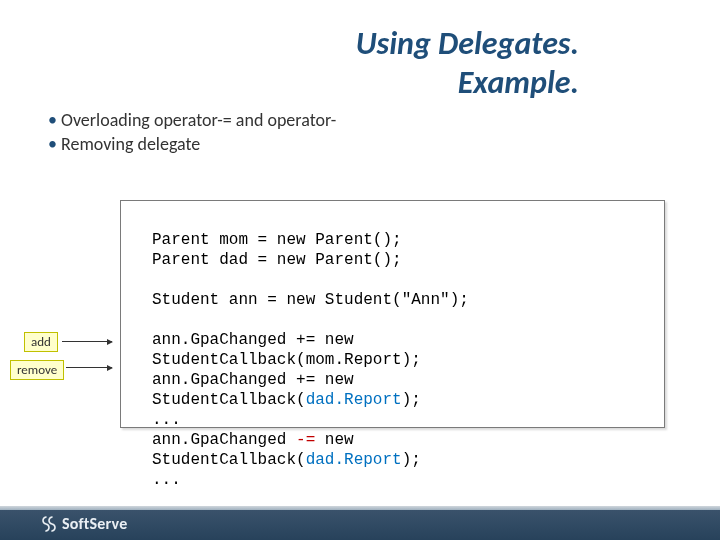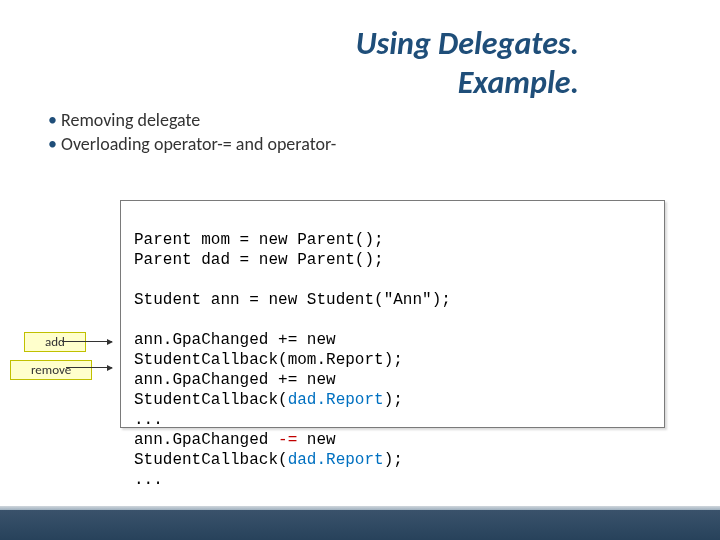--- a/index.html
+++ b/index.html
@@ -49,38 +49,38 @@
   .code-box {
     width: 545px;
     height: 228px;
     border: 1px solid #7a7a7a;
     box-shadow: 2px 2px 2px rgba(0,0,0,0.15);
     background: #fff;
     box-sizing: border-box;
   }
   .code {
     position: relative;
-    padding: 10px 14px;
+    padding: 10px 32px;
     font-family: "Courier New", monospace;
     font-size: 16px;
     line-height: 20px;
     color: #000;
     white-space: pre;
   }
   .blue { color: #0070c0; }
   .red  { color: #c00000; }
 
   .tag {
     position: absolute;
     height: 18px;
     background: #ffffcc;
     border: 1px solid #c0c000;
     font-size: 13px;
     line-height: 18px;
-    padding: 0 20px;
+    padding: 0 6px;
     color: #333;
   }
   .arrow {
     position: absolute;
     height: 0;
     border-top: 1px solid #333;
   }
   .arrow:after {
     content: "";
     position: absolute;
@@ -123,22 +123,22 @@
   .brand svg { display:block; }
 </style>
 </head>
 <body>
 
 <div class="slide">
 
   <div class="title">Using Delegates. Example.</div>
 
   <div class="bullets">
+    <div><span class="dot">•</span><span>Overloading  operator-=  and operator-</span></div>
     <div><span class="dot">•</span><span>Removing delegate</span></div>
-    <div><span class="dot">•</span><span>Overloading  operator-=  and operator-</span></div>
   </div>
 
   <div class="code-wrap">
     <div class="code-box"></div>
     <div class="code" style="position:absolute; top:0; left:0;">
 <span>Parent mom = new Parent();</span>
 <span>Parent dad = new Parent();</span>
 <span></span>
 <span>Student ann = new Student("Ann");</span>
 <span></span>
@@ -153,15 +153,21 @@
   </div>
 
   <div class="tag" style="top:332px; left:24px;">add</div>
   <div class="arrow" style="top:341px; left:62px; width:50px;"></div>
 
   <div class="tag" style="top:360px; left:10px;">remove</div>
   <div class="arrow" style="top:367px; left:66px; width:46px;"></div>
 
   <div class="footer">
     <div class="lip"></div>
+    <div class="brand">
+      <svg width="18" height="18" viewBox="0 0 18 18">
+        <path d="M6 2 C2 3 2 8 6 9 C10 10 10 15 6 16 M12 2 C8 3 8 8 12 9 C16 10 16 15 12 16" stroke="#e9eef3" stroke-width="1.6" fill="none" stroke-linecap="round"></path>
+      </svg>
+      <span>SoftServe</span>
+    </div>
   </div>
 
 </div>
 
 </body></html>

